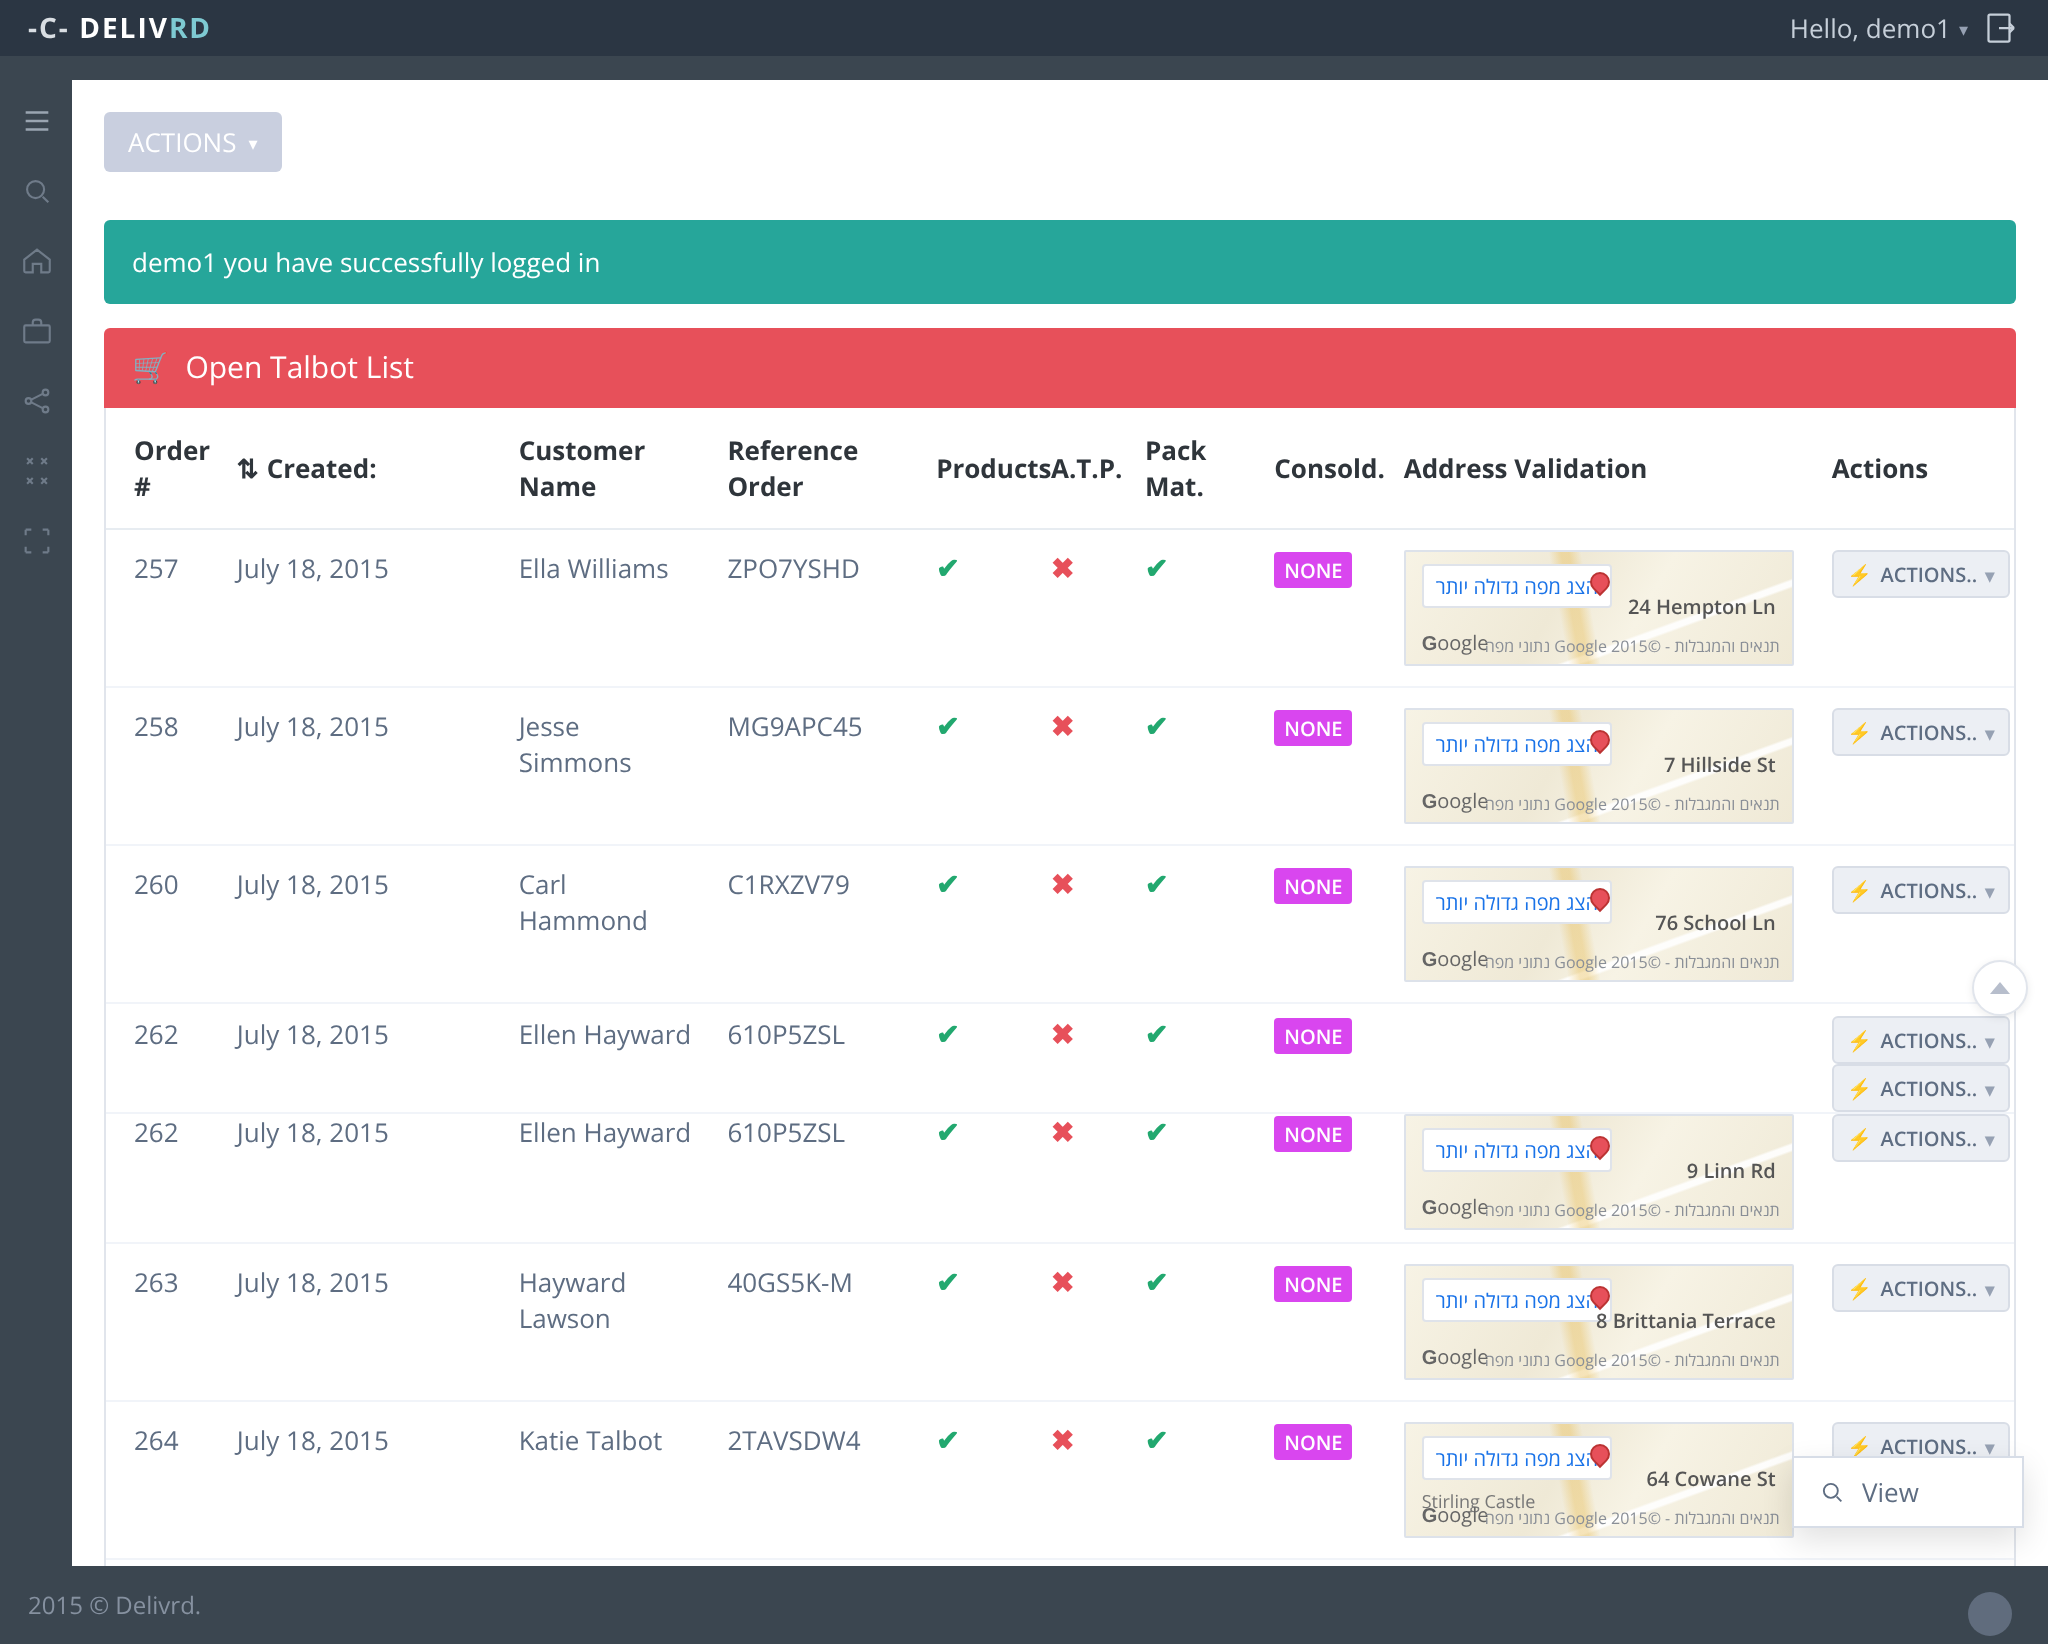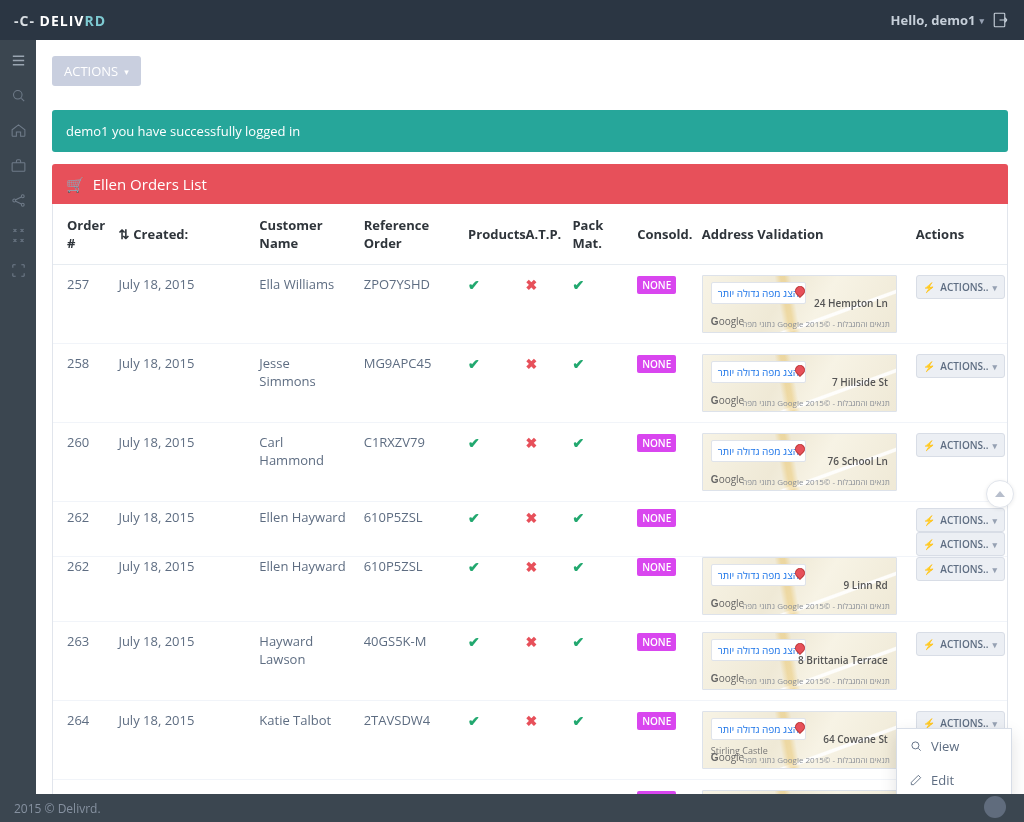--- a/index.html
+++ b/index.html
@@ -1,22 +1,22 @@
 <!DOCTYPE html>
 <html><head>
 <meta charset="utf-8">
 <style>
   * { box-sizing: border-box; margin: 0; padding: 0; }
   body { font-family: "Open Sans", "Helvetica Neue", Arial, sans-serif; font-size: 13px; color: #5b5b5b; background:#3b4650; width:1024px; height:822px; overflow:hidden; }
-  .topbar { height:40px; background:#2b3643; color:#c6cfd9; display:flex; align-items:center; padding:0 14px; }
+  .topbar { height:28px; background:#2b3643; color:#c6cfd9; display:flex; align-items:center; padding:0 14px; }
   .topbar .logo { font-weight:700; font-size:14px; letter-spacing:1px; color:#d9dee3; }
   .topbar .logo-deliv { color:#fff; }
   .topbar .logo-rd { color:#7ecad2; }
   .topbar .spacer { flex:1; }
-  .topbar .greet { font-size:13px; color:#c6cfd9; margin-right:8px; display:inline-flex; align-items:center; gap:4px;font-weight:bold; }
+  .topbar .greet { font-size:13px; color:#c6cfd9; margin-right:8px; display:inline-flex; align-items:center; gap:4px; }
   .topbar .exit { width:18px; height:18px; stroke:#c6cfd9; }
 
   .leftnav { position:absolute; top:40px; left:0; width:36px; height:calc(100% - 40px); background:#3b4650; display:flex; flex-direction:column; align-items:center; gap:18px; padding-top:12px; }
   .leftnav svg { width:17px; height:17px; stroke:#6f7b89; fill:none; }
   .leftnav .bars { stroke:#9aa5b1; }
 
   .page { position:absolute; top:40px; left:36px; right:0; bottom:28px; background:#fff; overflow:hidden; }
   .innerpad { padding:16px; }
 
   .breadcrumb-row { display:flex; align-items:center; gap:8px; }
@@ -68,21 +68,21 @@
   .double-row td { padding-top:6px; padding-bottom:0; }
   .double-row2 td { padding-top:0; padding-bottom:6px; }
 
   .dropdown { position:absolute; right:12px; top:688px; width:116px; background:#fff; border:1px solid #d7dde7; box-shadow:0 6px 16px rgba(0,0,0,.12); z-index:10; }
   .dropdown .item { display:flex; align-items:center; gap:8px; padding:8px 12px; font-size:13px; color:#5e6d82; cursor:pointer; }
   .dropdown .item svg { width:14px; height:14px; stroke:#5e6d82; fill:none; }
 
   .scroll-top { position:absolute; right:10px; top:440px; width:28px; height:28px; border-radius:50%; background:#fff; border:1px solid #e1e5ec; box-shadow:0 1px 4px rgba(0,0,0,.08); display:flex; align-items:center; justify-content:center; }
   .scroll-top .tri { width:0;height:0;border-left:5px solid transparent;border-right:5px solid transparent;border-bottom:6px solid #b7becc; }
 
-  .footer { position:absolute; left:0; right:0; bottom:0; height:28px; background:#3b4650; color:#8691a0; font-size:12px; padding-left:14px; display:flex; align-items:center; }
+  .footer { position:absolute; left:0; right:0; bottom:0; height:39px; background:#3b4650; color:#8691a0; font-size:12px; padding-left:14px; display:flex; align-items:center; }
   .footer .fab { position:absolute; right:18px; bottom:4px; width:22px; height:22px; border-radius:50%; background:#606c7d; }
 </style>
 </head>
 <body>
 
 <div class="topbar">
   <div class="logo">
     <span>-C-</span>
     <span class="logo-deliv">DELIV</span><span class="logo-rd">RD</span>
   </div>
@@ -132,21 +132,21 @@
     <div class="actions-top">
       <span>ACTIONS</span>
       <span class="chev-sm" style="color:#fff">▾</span>
     </div>
   </div>
 
   <div class="alert">demo1 you have successfully logged in</div>
 
   <div class="panel-head">
     <span>🛒</span>
-    <span>Ellen Orders List</span>
+    <span>Open Talbot List</span>
   </div>
   <div class="panel-body">
     <table>
       <colgroup>
         <col class="col-order">
             <col class="col-created">
             <col class="col-cust">
             <col class="col-ref">
         <col class="col-prod">
             <col class="col-atp">
@@ -377,26 +377,20 @@
     </div>
 
  <div class="dropdown">
    <div class="item">
      <svg viewBox="0 0 24 24" stroke-width="1.6">
           <circle cx="11" cy="11" r="6"></circle>
           <path d="m20 20-4-4"></path>
         </svg>
      <span>View</span>
    </div>
-   <div class="item">
-     <svg viewBox="0 0 24 24" stroke-width="1.6">
-          <path d="M4 20h4L20 8l-4-4L4 16z"></path>
-        </svg>
-     <span>Edit</span>
-   </div>
 
  </div>
 </div>
 
 <div class="footer">
   <span>2015 © Delivrd.</span>
   <div class="fab"></div>
 </div>
 
 </body></html>

